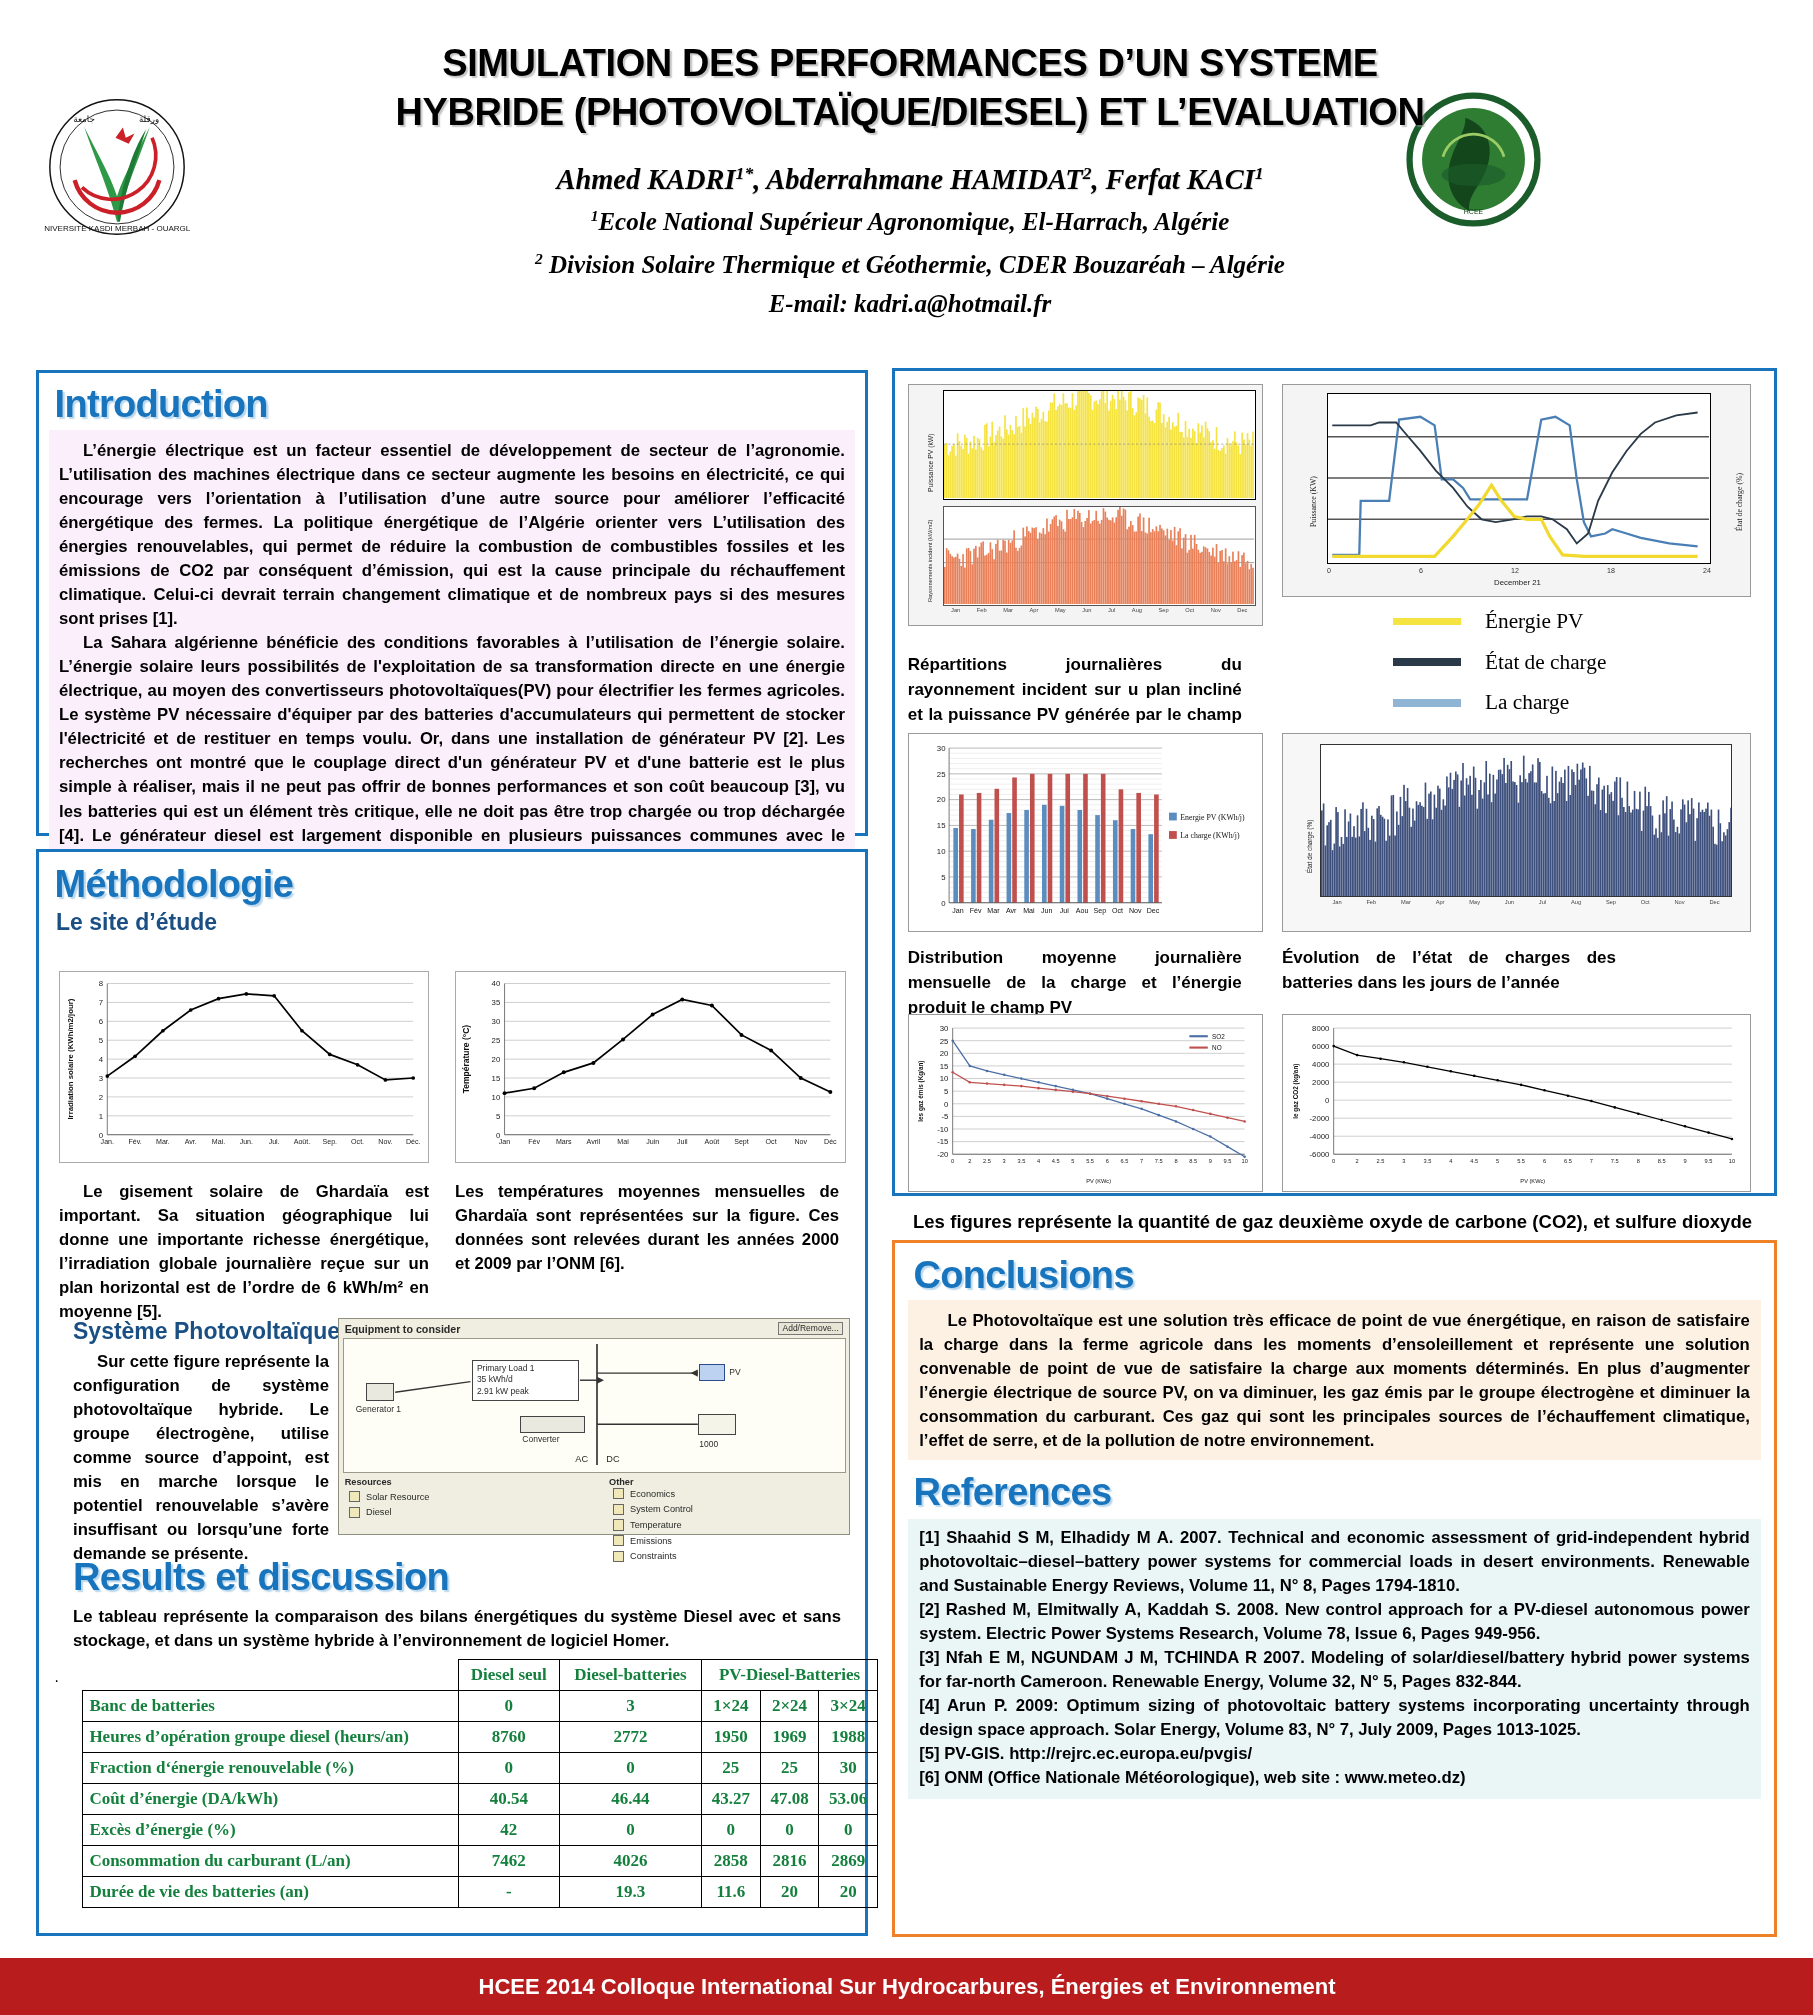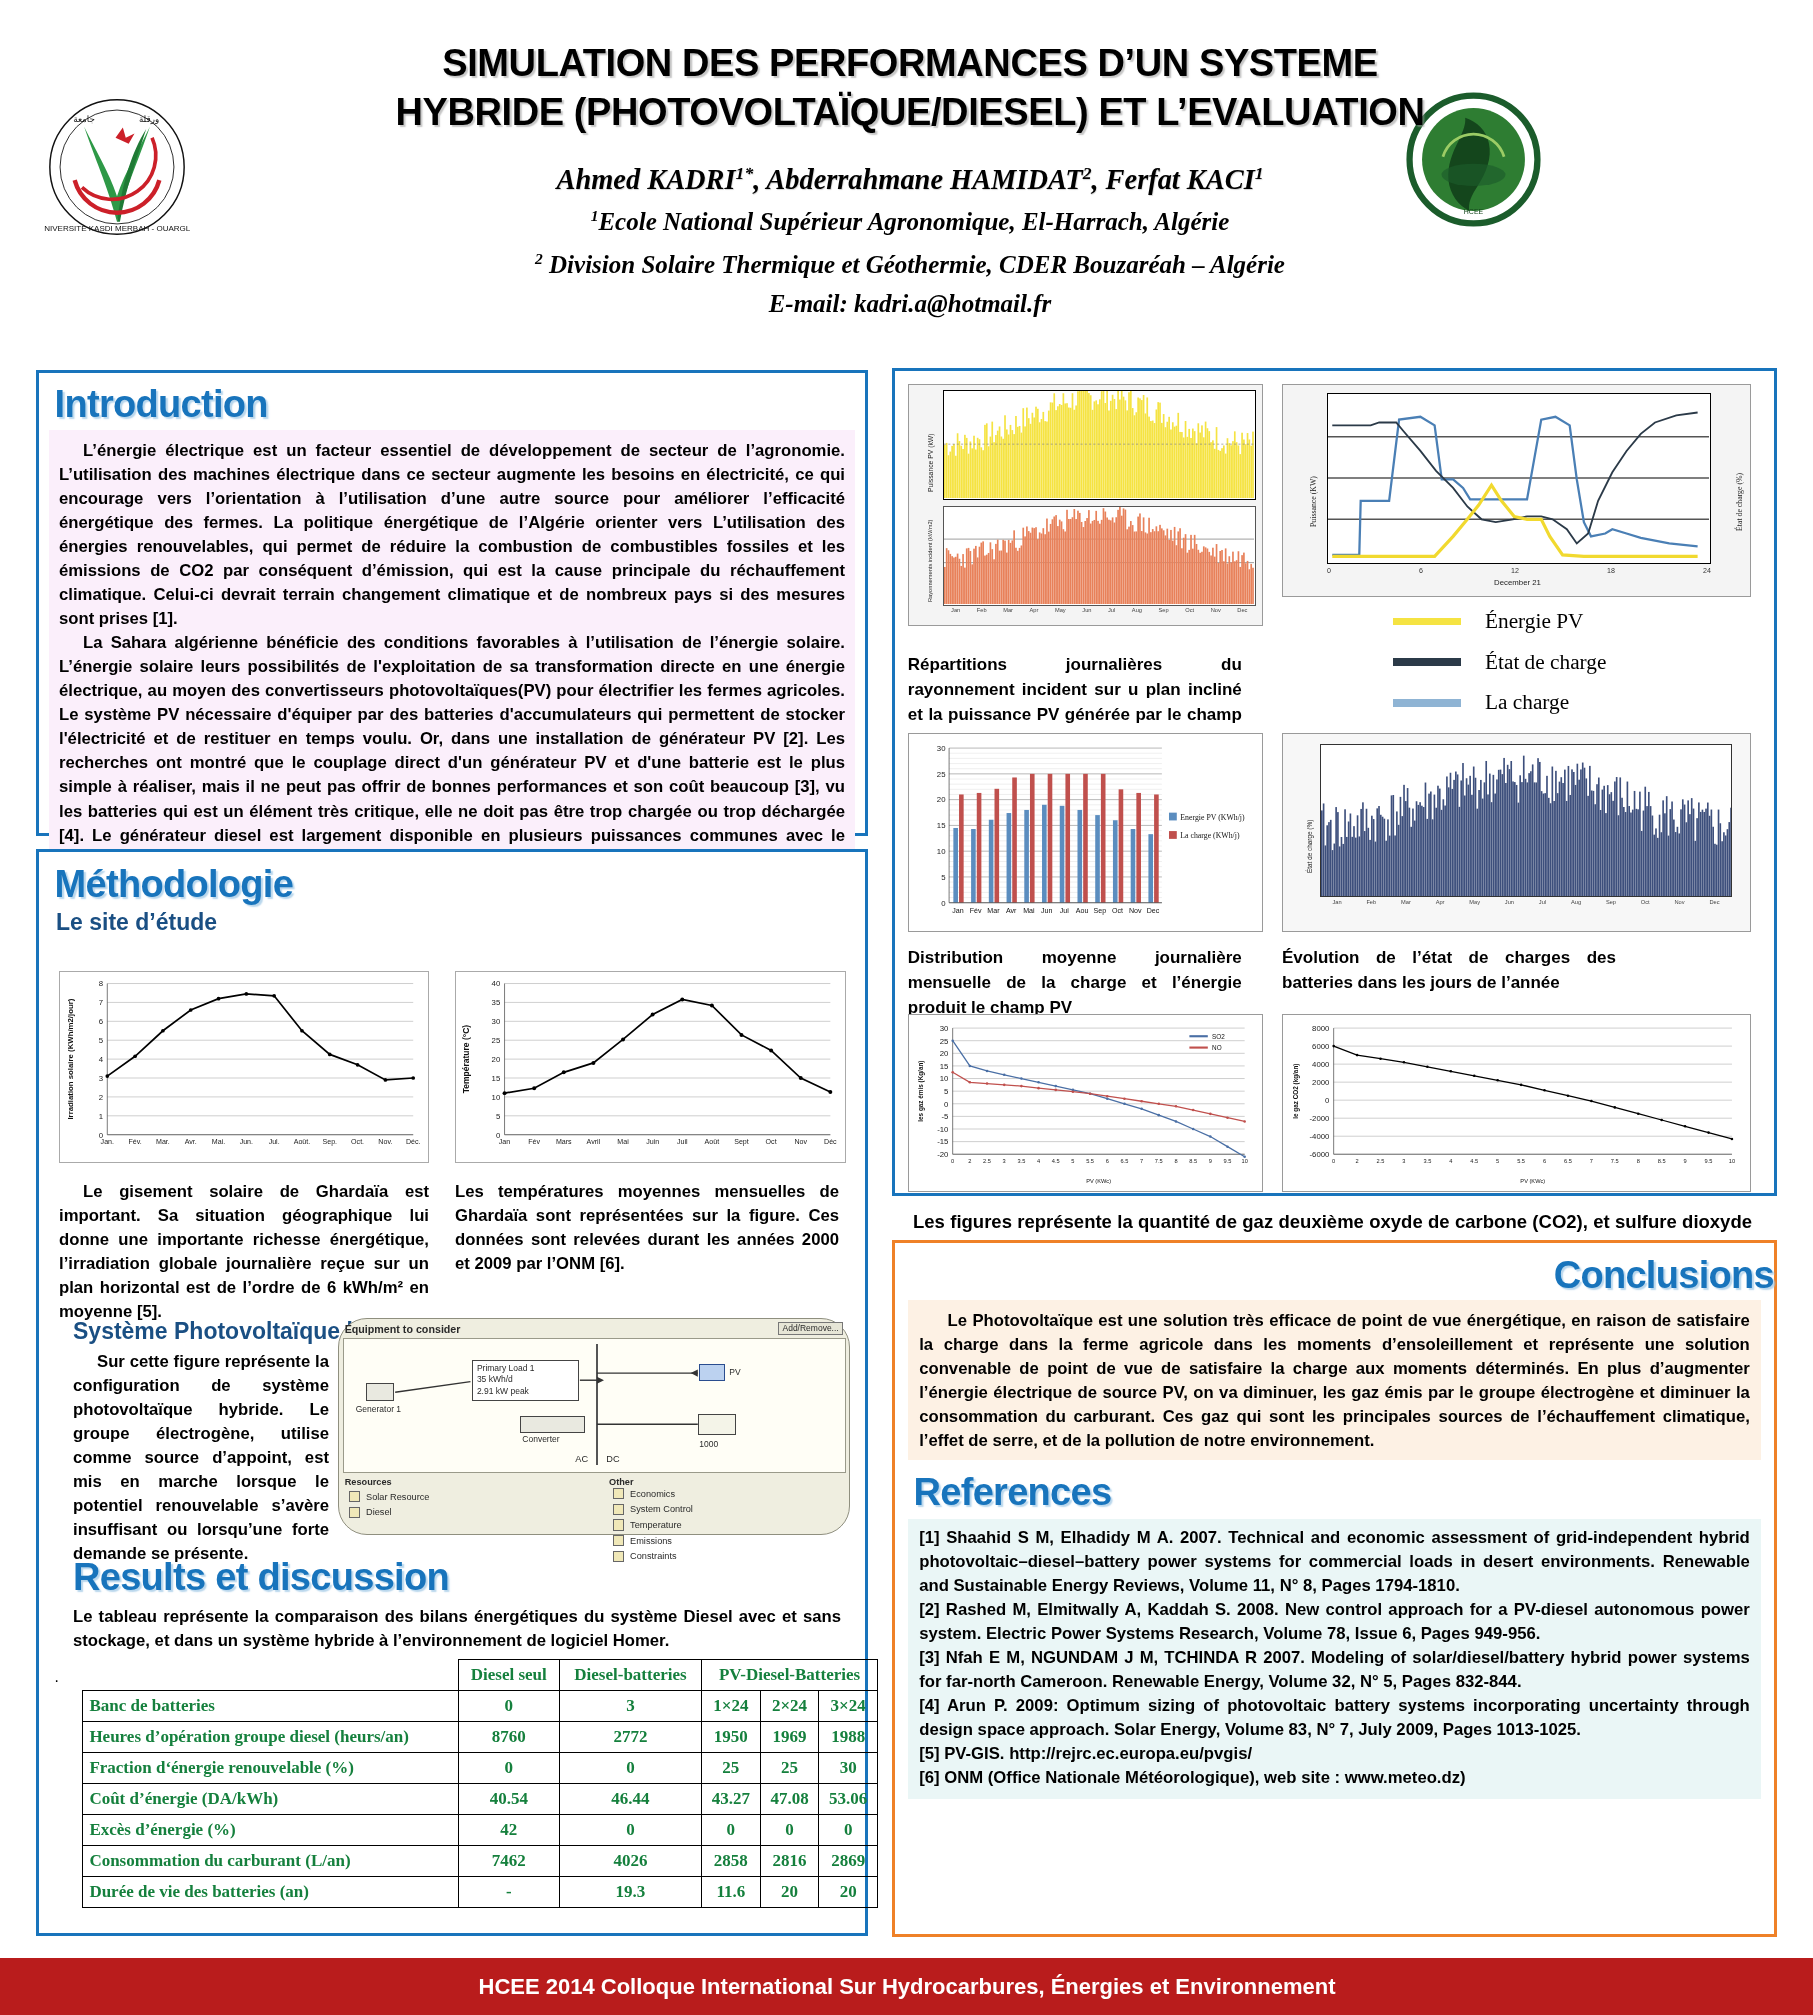--- a/index.html
+++ b/index.html
@@ -1180,21 +1180,21 @@
             <text transform="translate(14,118.5) rotate(-90)" text-anchor="middle" font-size="12" font-weight="bold" fill="#111">Température (°C)</text>
           </svg></div>
     </div>
 
     <div class="body-text" style="position:absolute; left:20px; top:328px; width:370px; text-indent:24px;">Le gisement solaire de Ghardaïa est important. Sa situation géographique lui donne une importante richesse énergétique, l’irradiation globale journalière reçue sur un plan horizontal est de l’ordre de 6 kWh/m² en moyenne [5].</div>
     <div class="body-text" style="position:absolute; left:416px; top:328px; width:384px;">Les températures moyennes mensuelles de Ghardaïa sont représentées sur la figure. Ces données sont relevées durant les années 2000 et 2009 par l’ONM [6].</div>
 
     <div class="sub-head" style="position:absolute; left:34px; top:466px;">Système Photovoltaïque hybride</div>
     <div class="body-text" style="position:absolute; left:34px; top:498px; width:256px; text-indent:24px;">Sur cette figure représente la configuration de système photovoltaïque hybride. Le groupe électrogène, utilise comme source d’appoint, est mis en marche lorsque le potentiel renouvelable s’avère insuffisant ou lorsqu’une forte demande se présente.</div>
 
-    <div class="homer-img" style="position:absolute; left:299px; top:466px; width:512px; height:217px;border-radius:29px;">
+    <div class="homer-img" style="position:absolute; left:299px; top:466px; width:512px; height:217px;">
       <div style="position:absolute; left:5.7px; top:3.6px; font-weight:bold; font-size:10.7px;">Equipment to consider</div>
       <div class="homer-btn" style="position:absolute; right:5.7px; top:2.8px;">Add/Remove...</div>
       <div style="position:absolute; left:4.3px; top:18.5px; width:503px; height:135px; background:#fffef6; border:0.7px solid #9a9a8a;">
 
         <div style="position:absolute; left:252px; top:5.7px; width:1.4px; height:121px; background:#555;"></div>
         <div style="position:absolute; left:231px; top:115px; font-size:9.2px;">AC</div>
         <div style="position:absolute; left:262px; top:115px; font-size:9.2px;">DC</div>
 
         <div style="position:absolute; left:21.3px; top:44px; width:28.4px; height:18.5px; border:0.7px solid #444; background:#e9e9e0;"></div>
         <div style="position:absolute; left:11.4px; top:65px; font-size:8.5px;">Generator 1</div>
@@ -1329,21 +1329,21 @@
               <td class="val">11.6</td>
               <td class="val">20</td>
               <td class="val">20</td>
             </tr>
           </tbody>
       </table>
     </div>
   </div>
 
   <div class="panel orange" style="left:892px; top:1240px; width:885px; height:697px;">
-    <div class="sec-head" style="margin:11.4px 0 2.8px 18.5px;text-align:right;">Conclusions</div>
+    <div class="sec-head" style="margin:11.4px 0 2.8px 18.5px;">Conclusions</div>
     <div class="tinted-concl" style="margin:0 12.8px;">
       <div class="body-text" style="text-indent:28.4px;">Le Photovoltaïque est une solution très efficace de point de vue énergétique, en raison de satisfaire la charge dans la ferme agricole dans les moments d’ensoleillement et représente une solution convenable de point de vue de satisfaire la charge aux moments déterminés. En plus d’augmenter l’énergie électrique de source PV, on va diminuer, les gaz émis par le groupe électrogène et diminuer la consommation du carburant. Ces gaz qui sont les principales sources de l’échauffement climatique, l’effet de serre, et de la pollution de notre environnement.</div>
     </div>
     <div class="sec-head" style="margin:11.4px 0 4.3px 18.5px;">References</div>
     <div class="tinted-ref" style="margin:0 12.8px;">
       <div id="refList">
           <div class="body-text">[1] Shaahid S M, Elhadidy M A.  2007. Technical and economic assessment of grid-independent hybrid photovoltaic–diesel–battery power systems for commercial loads in desert environments. Renewable and Sustainable Energy Reviews, Volume 11, N° 8, Pages 1794-1810.</div>
           <div class="body-text">[2] Rashed M, Elmitwally A, Kaddah S. 2008. New control approach for a PV-diesel autonomous power system. Electric Power Systems Research, Volume 78, Issue 6, Pages 949-956.</div>
           <div class="body-text">[3] Nfah E M, NGUNDAM J M, TCHINDA R 2007. Modeling of solar/diesel/battery hybrid power systems for far-north Cameroon. Renewable Energy, Volume 32, N° 5, Pages 832-844.</div>
           <div class="body-text">[4] Arun P. 2009: Optimum sizing of photovoltaic battery systems incorporating uncertainty through design space approach. Solar Energy, Volume 83, N° 7, July 2009, Pages 1013-1025.</div>

